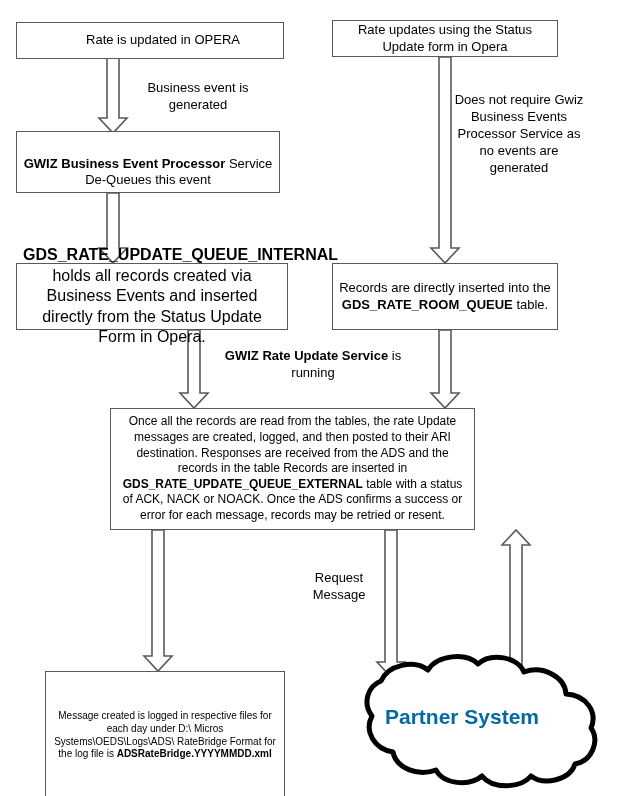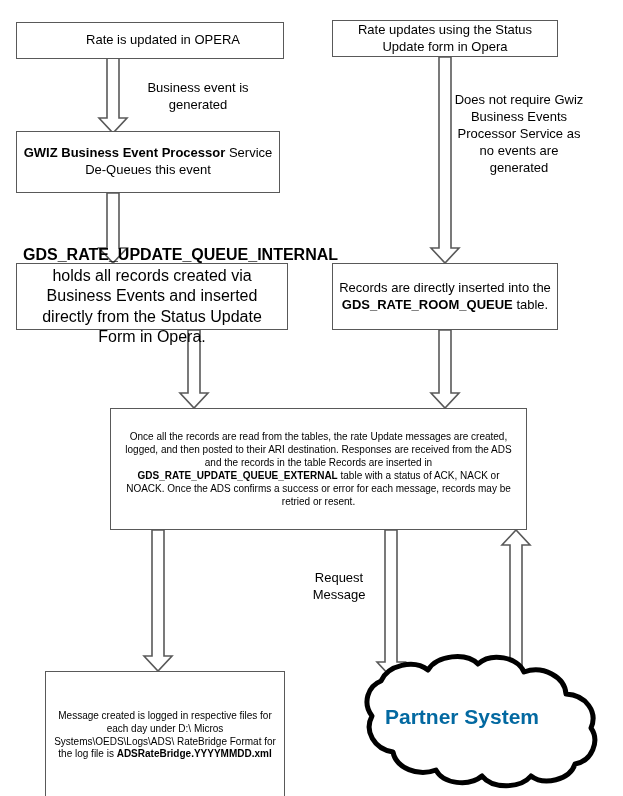--- a/index.html
+++ b/index.html
@@ -113,43 +113,44 @@
   <div class="cloud-label">Partner System</div>
 
   <div class="node" style="left:16px; top:22px; width:268px; height:37px;padding-left:32px;">
     <span class="txt">Rate is updated in OPERA</span>
   </div>
 
   <div class="node" style="left:332px; top:20px; width:226px; height:37px;">
     <span class="txt">Rate updates using the Status Update form in Opera</span>
   </div>
 
-  <div class="node" style="left:16px; top:131px; width:264px; height:62px;">
+  <div class="node" style="left:16px; top:131px; width:264px; height:62px;align-items:flex-end;">
     <span class="txt"><b>GWIZ Business Event Processor</b><span> Service De-Queues this event</span></span>
   </div>
 
   <div class="node" style="left:16px; top:263px; width:272px; height:67px; font-size:16px;">
     <span class="txt"><b>GDS_RATE_UPDATE_QUEUE_INTERNAL</b><span> holds all records created via Business Events and inserted directly from the Status Update Form in Opera.</span></span>
   </div>
 
   <div class="node" style="left:332px; top:263px; width:226px; height:67px;">
     <span class="txt"><span>Records are directly inserted into the </span><b>GDS_RATE_ROOM_QUEUE</b><span> table.</span></span>
   </div>
 
-  <div class="node" style="left:110px; top:408px; width:417px; height:122px; font-size:10px; line-height:1.3;">
+  <div class="node" style="left:110px; top:408px; width:365px; height:122px; font-size:12px; line-height:1.3;">
     <span class="txt"><span>Once all the records are read from the tables, the rate Update messages are created, logged, and then posted to their ARI destination. Responses are received from the ADS and the records in the table Records are inserted in</span>
       <b>GDS_RATE_UPDATE_QUEUE_EXTERNAL</b><span> table with a status of ACK, NACK or NOACK. Once the ADS confirms a success or error for each message, records may be retried or resent.</span></span>
   </div>
 
   <div class="node" style="left:45px; top:671px; width:240px; height:129px; font-size:10px;">
     <span class="txt"><span>Message created is logged in respective files for each day under D:\ Micros Systems\OEDS\Logs\ADS\ RateBridge Format for the log file is</span>
       <b>ADSRateBridge.YYYYMMDD.xml</b></span>
   </div>
 
   <div class="label" style="left:128px; top:80px; width:140px;">Business event is generated</div>
 
   <div class="label" style="left:452px; top:92px; width:134px;">Does not require Gwiz Business Events Processor Service as no events are generated</div>
 
+  <div class="label" style="left:222px; top:348px; width:182px;"><b>GWIZ Rate Update Service</b><span> is running</span></div>
 
   <div class="label" style="left:300px; top:570px; width:78px;">Request Message</div>
 
 
 </div>
 
 </body></html>

